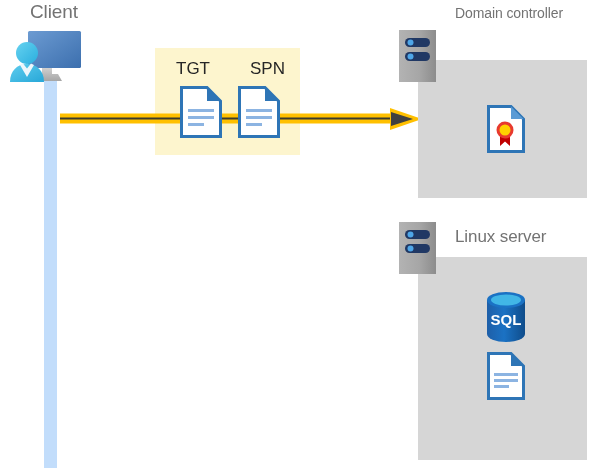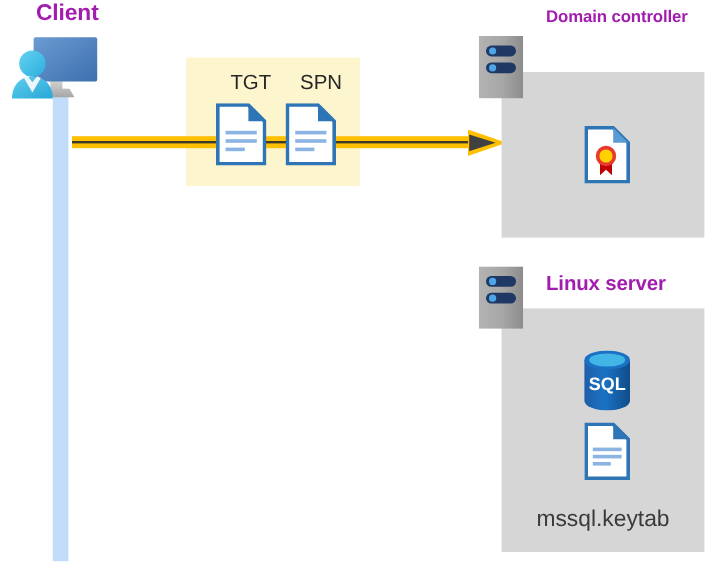--- a/index.html
+++ b/index.html
@@ -14,22 +14,22 @@
     position: relative;
     width: 600px;
     height: 468px;
     background: #ffffff;
     overflow: hidden;
   }
   .abs { position: absolute; }
 
   
   .heading {
-    font-weight: bold;
-    color: #a21caf;
+    font-weight: normal;
+    color: #737373;
     letter-spacing: -0.1px;
   }
   #client-title {
     left: 30px; top: 0px;
     font-size: 19px;
     line-height: 24px;
   }
   #dc-title {
     left: 455px; top: 2px;
     width: 140px;
@@ -61,21 +61,21 @@
 
   
   #arrow { left: 60px; top: 108px; width: 362px; height: 22px; }
 
   
   .token-label {
     font-size: 17px;
     color: #262626;
     line-height: 20px;
   }
-  #tgt-label { left: 176px; top: 59px; width: 50px; text-align: right; }
+  #tgt-label { left: 176px; top: 59px; width: 50px; text-align: left; }
   #spn-label { left: 233px; top: 59px; width: 52px; text-align: right; }
 
   
   #tgt-doc { left: 180px; top: 86px; width: 42px; height: 52px; }
   #spn-doc { left: 238px; top: 86px; width: 42px; height: 52px; }
 
   
   .gray-box { background: #d6d6d6; }
   #dc-box    { left: 418px; top: 60px;  width: 169px; height: 138px; }
   #linux-box { left: 418px; top: 257px; width: 169px; height: 203px; }
@@ -248,15 +248,14 @@
   <div class="abs" id="keytab-icon">
     <svg width="38" height="48" viewBox="0 0 38 48" xmlns="http://www.w3.org/2000/svg">
       <path d="M1.5 1.5 H24 L36.5 14 V46.5 H1.5 Z" fill="#ffffff" stroke="#2e75b6" stroke-width="3"></path>
       <path d="M24 1.5 L36.5 14 H24 Z" fill="#2e75b6"></path>
       <rect x="7" y="21" width="24" height="3" fill="#8cb4e2"></rect>
       <rect x="7" y="27" width="24" height="3" fill="#8cb4e2"></rect>
       <rect x="7" y="33" width="15" height="3" fill="#8cb4e2"></rect>
     </svg>
   </div>
 
-  <div class="abs" id="keytab-label">mssql.keytab</div>
 
 </div>
 
 </body></html>

